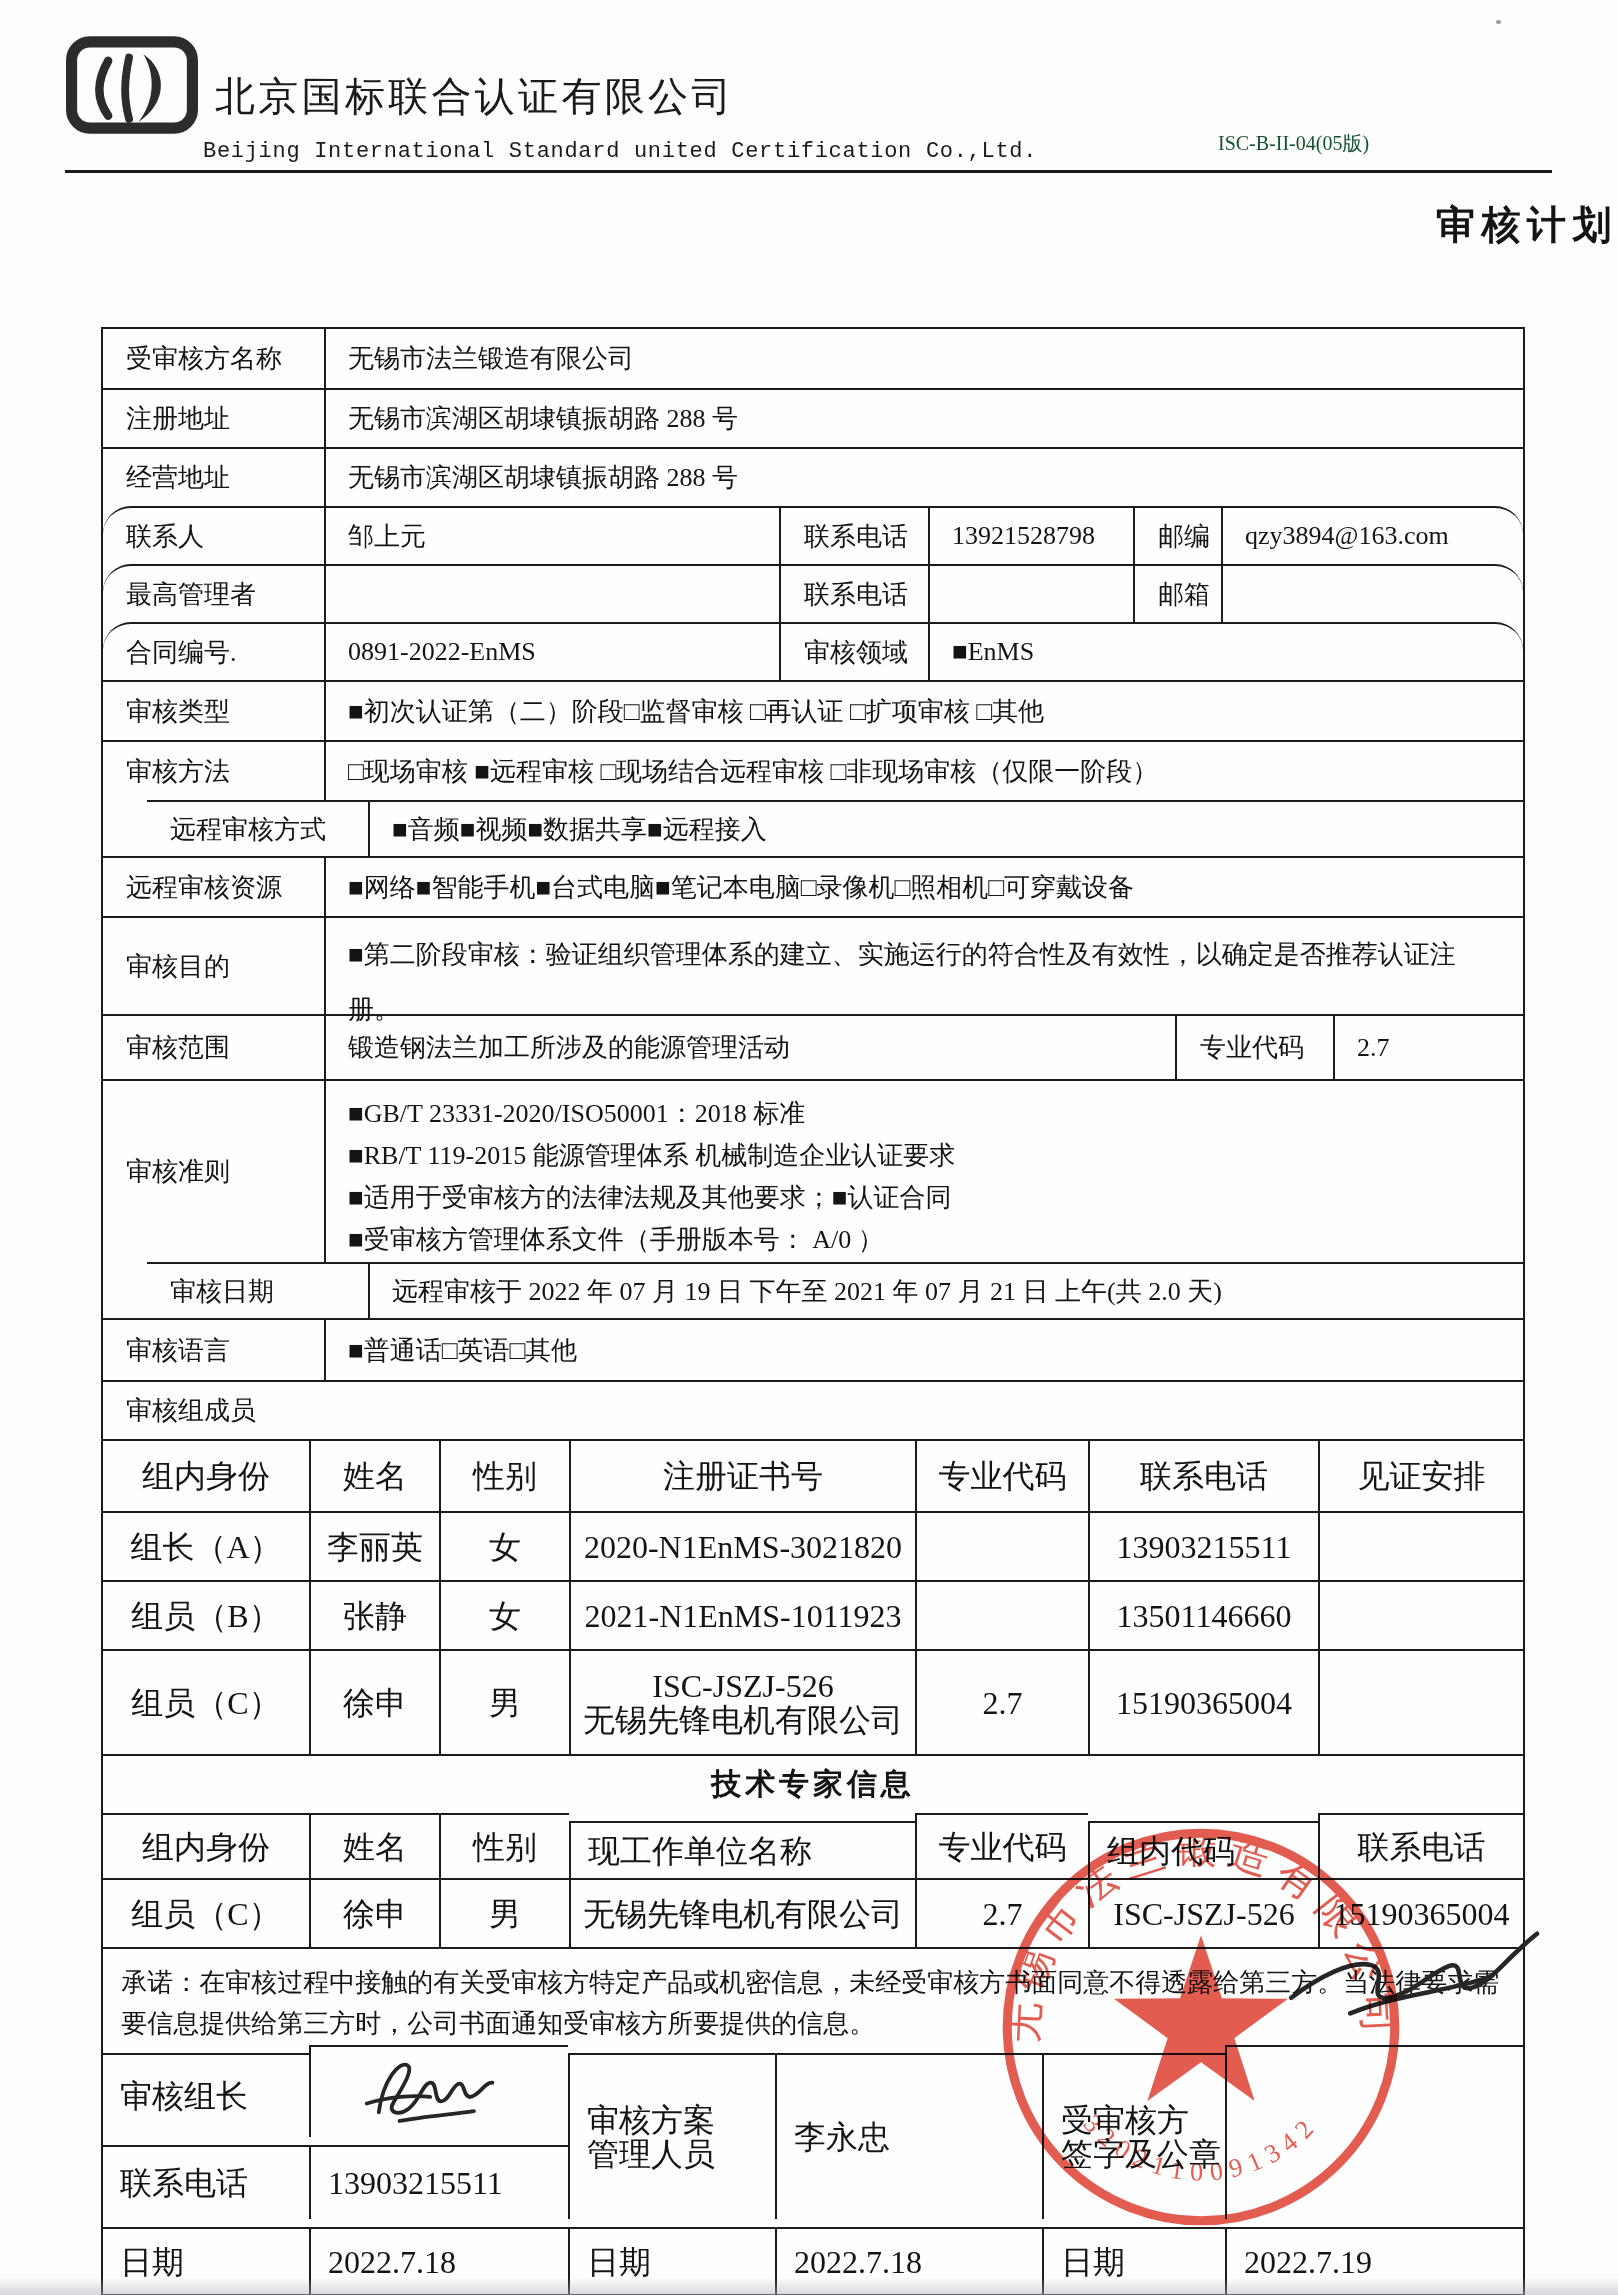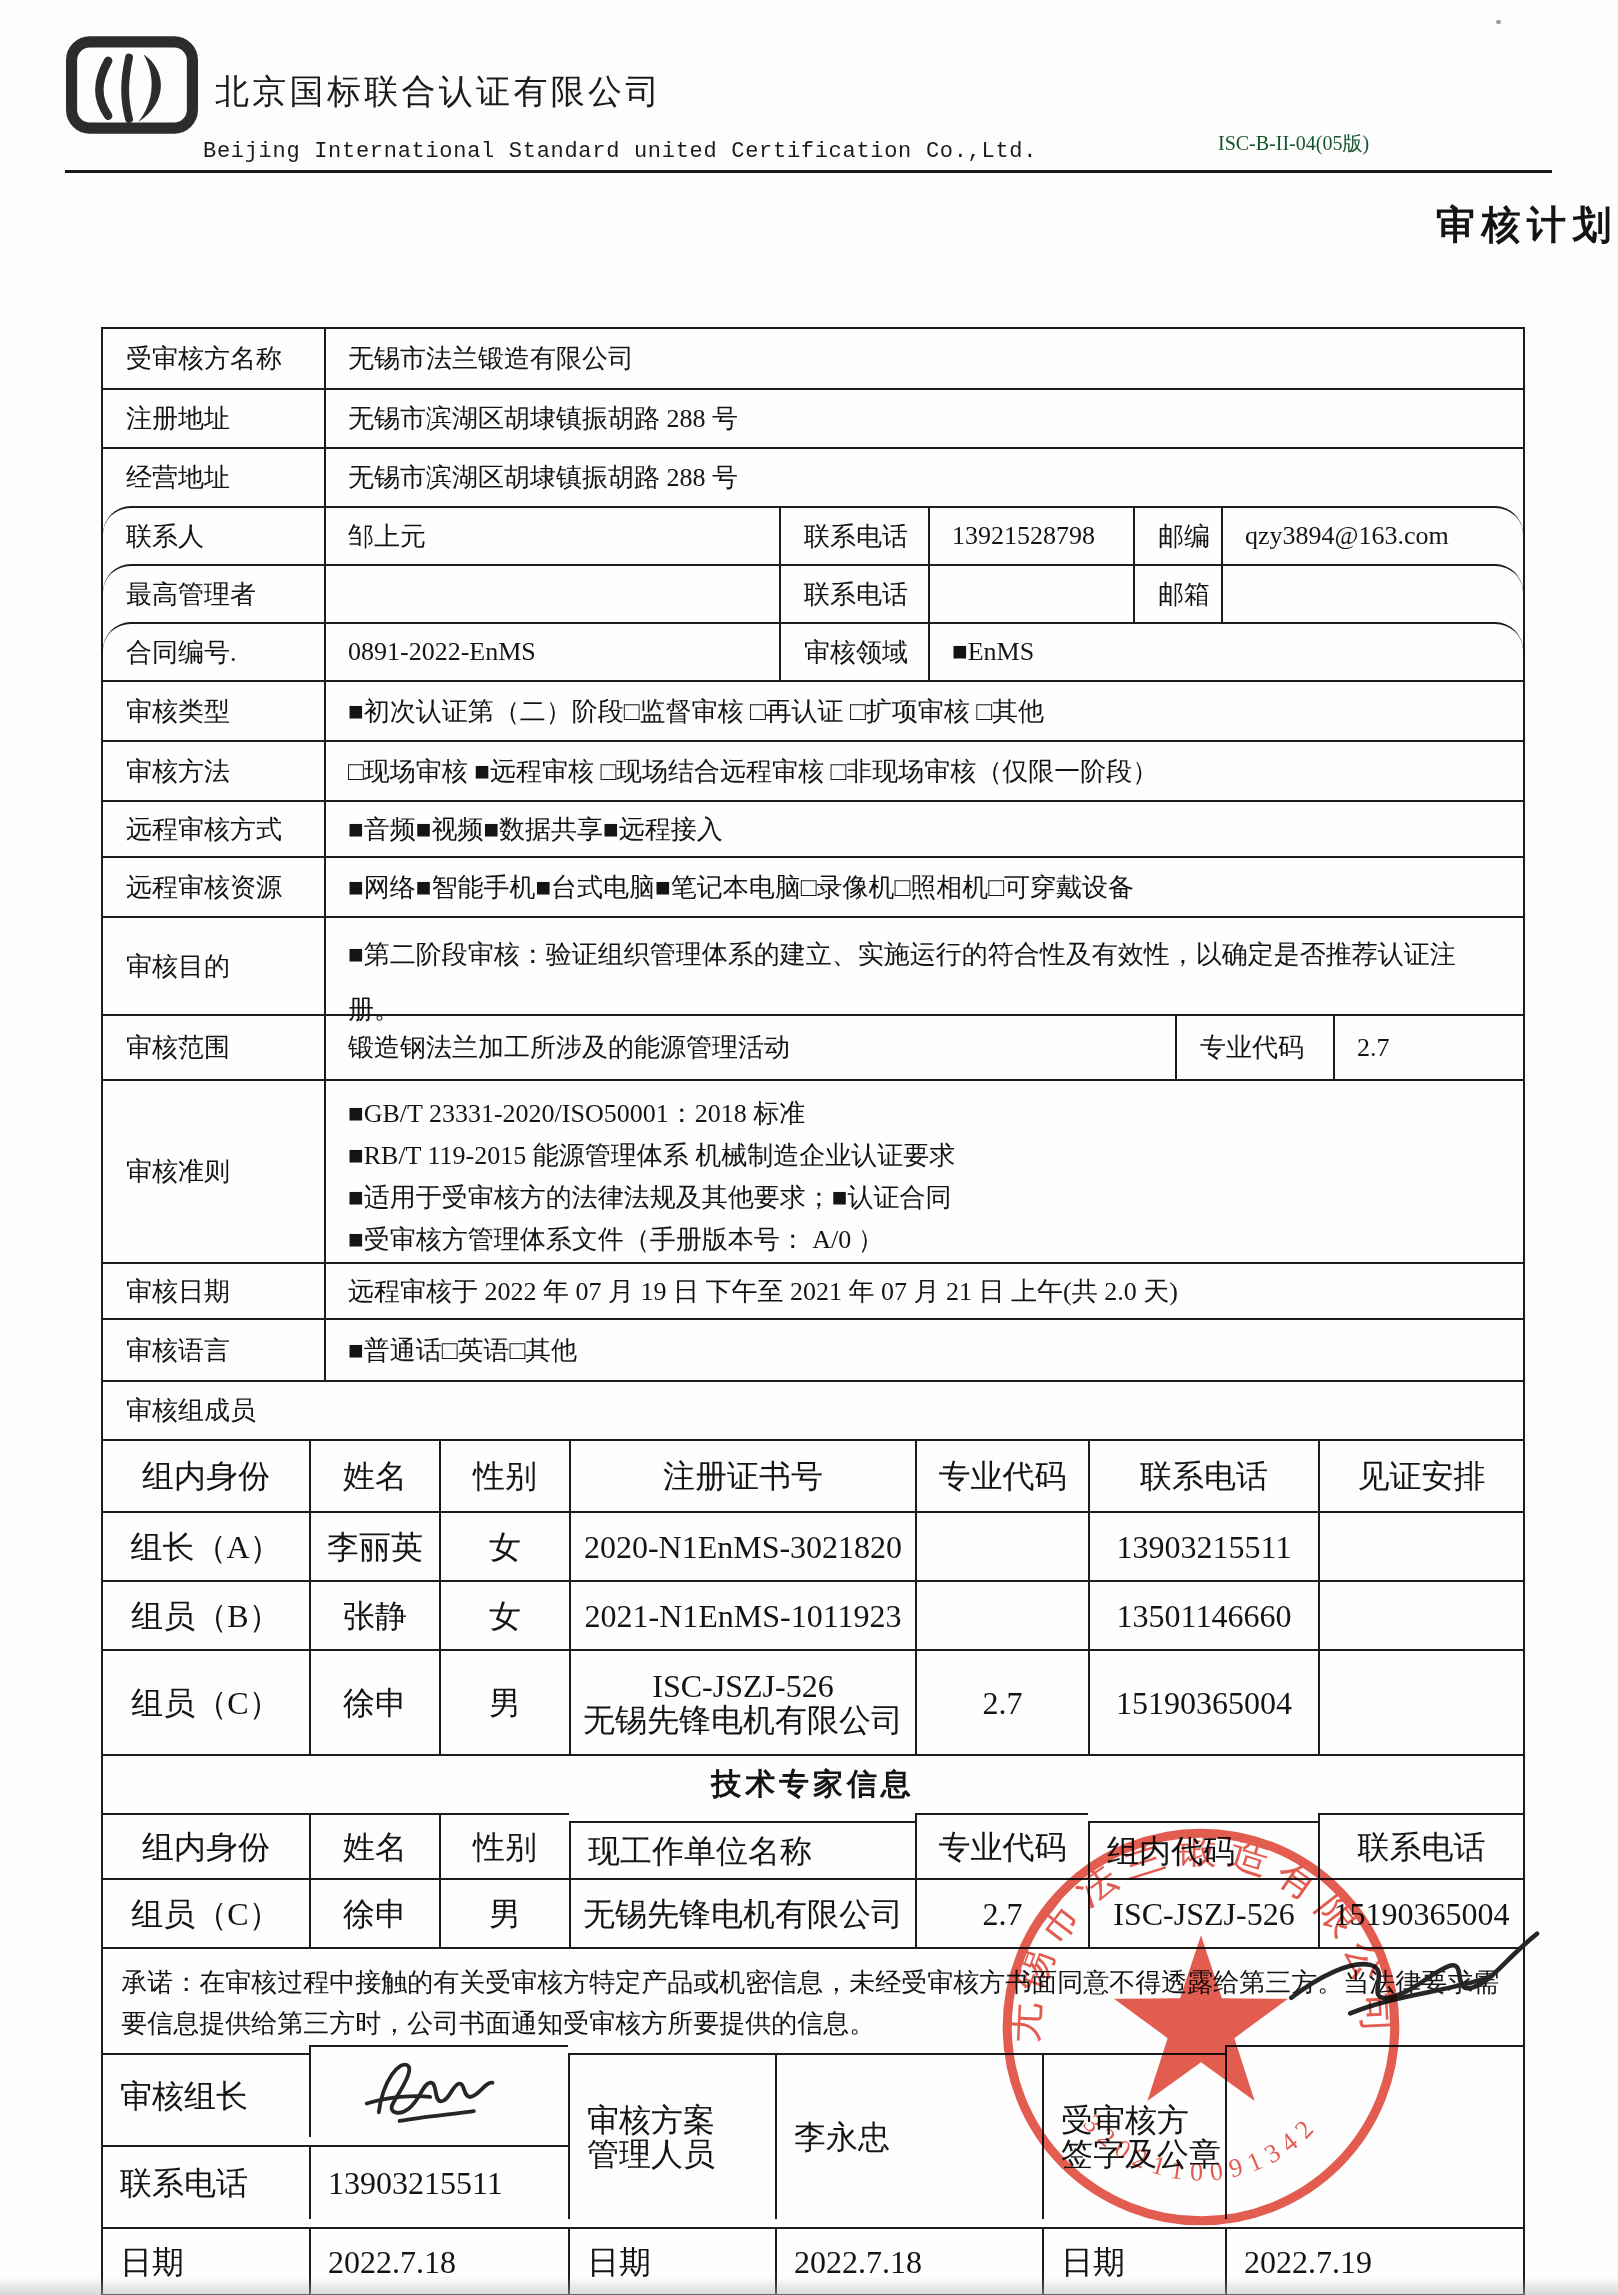--- a/index.html
+++ b/index.html
@@ -14,21 +14,21 @@
     width:1618px; height:2295px;
     background:#fdfdfd;
     font-family:"Liberation Serif","DejaVu Serif",serif;
     color:var(--ink);
     overflow:hidden;
   }
   
   .logo{ position:absolute; left:65px; top:36px; width:134px; height:98px; }
   .company-cn{
     position:absolute; left:215px; top:69px;
-    font-size:34px; letter-spacing:3.3px; color:#1b1b1b;
+    font-size:40px; letter-spacing:3.3px; color:#1b1b1b;
   }
   .company-en{
     position:absolute; left:203px; top:139px;
     font-family:"Liberation Mono","DejaVu Sans Mono",monospace;
     font-size:22px; color:#1b1b1b; letter-spacing:0.7px;
   }
   .form-code{
     position:absolute; left:1218px; top:130px;
     font-size:20px; color:#14532d;
   }
@@ -61,21 +61,21 @@
   
   .w-label{ width:221px; flex:none; }
   .w-c1{ width:455px; flex:none; }
   .w-c2{ width:149px; flex:none; }
   .w-c3{ width:205px; flex:none; }
   .w-c4{ width:88px; flex:none; }
   .w-scope{ width:851px; flex:none; }
   .w-scode{ width:158px; flex:none; }
   .grow{ flex:1; }
   
-  .h90{ height:59px; } .h88{ height:58px;border-radius:28px; } .h92{ height:60px; } .h85{ height:56px; }
+  .h90{ height:59px; } .h88{ height:58px;border-radius:28px; } .h92{ height:60px; } .h85{ height:56px;margin-left:44px; }
   .h150{ height:98px; } .h100{ height:65px; } .h280{ height:183px; } .h95{ height:62px; }
   .purpose-val{ padding:9.2px 22px 0 22px; line-height:55px; }
   .criteria-val{ padding:11.8px 22px 0 22px; line-height:42px; }
   
   .grid7{
     display:grid;
     grid-template-columns:206px 130px 130px 346px 173px 230px 1fr;
   }
   .grid7.team{ grid-template-rows:72px 69px 69px 105px; }
   .grid7.expert{ grid-template-rows:65px 69px; }

